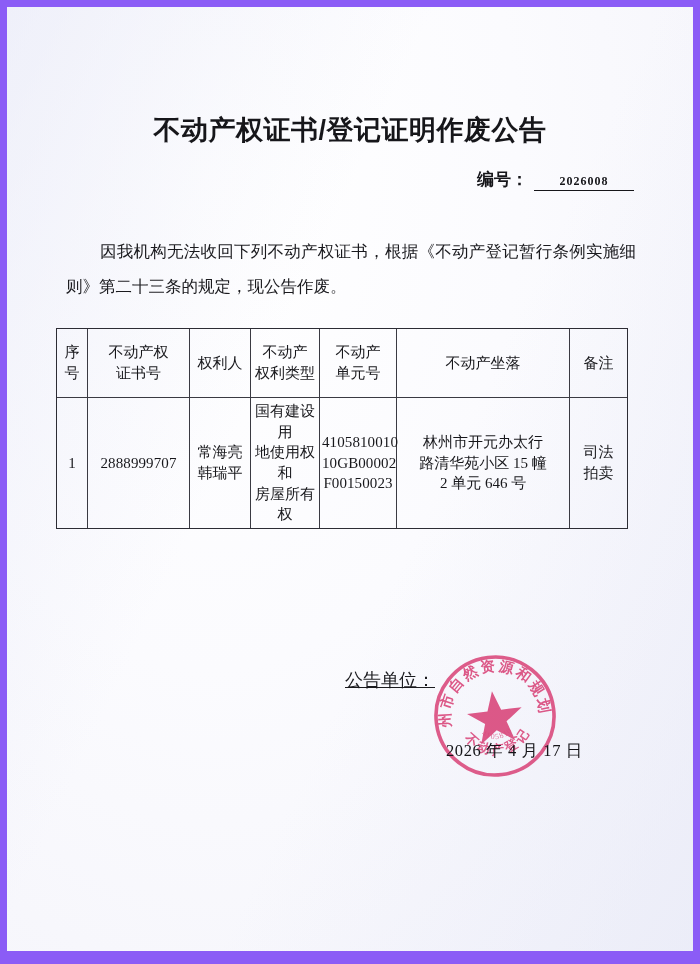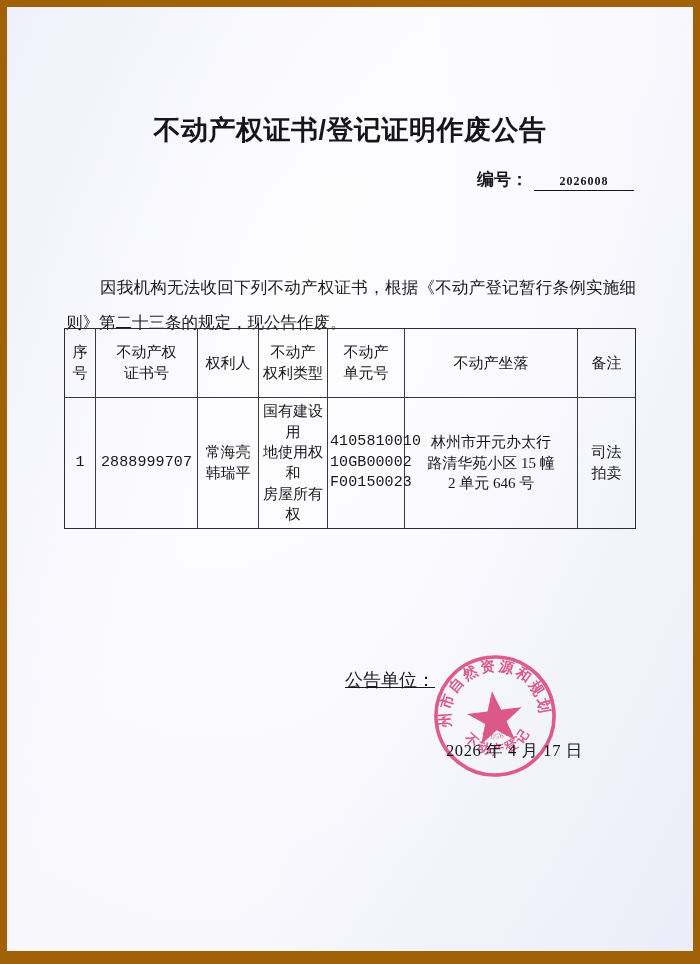--- a/index.html
+++ b/index.html
@@ -10,21 +10,21 @@
   }
   body {
     font-family: "Liberation Serif", "DejaVu Serif", serif;
   }
 
   .page {
     position: relative;
     width: 700px;
     height: 964px;
     box-sizing: border-box;
-    background: #a16207;
+    background: #8b5cf6;
     overflow: hidden;
   }
 
   
   .paper {
     position: absolute;
     left: 7px;
     top: 7px;
     width: 686px;
     height: 944px;
@@ -98,27 +98,26 @@
     position: absolute;
     left: 66px;
     top: 234px;
     width: 570px;
     font-size: 16.5px;
     line-height: 35px;
     color: #1a1a1e;
     text-align: justify;
     text-justify: inter-ideograph;
     text-indent: 34px;
-    margin-top: 36px;
   }
 
   
   .table-wrap {
     position: absolute;
-    left: 64px;
+    left: 56px;
     top: 328px;
     width: 571px;
   }
   table.notice-table {
     width: 571px;
     border-collapse: collapse;
     table-layout: fixed;
     color: #17171b;
   }
   table.notice-table th,
@@ -146,21 +145,21 @@
   }
   .c-seq     { width: 31px; }
   .c-cert    { width: 102px; }
   .c-owner   { width: 61px; }
   .c-type    { width: 69px; }
   .c-unit    { width: 77px; }
   .c-loc     { width: 173px; }
   .c-note    { width: 58px; }
 
   .cell-mono {
-    font-family: Liberation Mono, monospace;
+    font-family: Liberation Serif, serif;
     font-size: 14.5px;
     letter-spacing: 0.1px;
   }
   .cell-wrap { white-space: pre-line; }
 
   
   .sign-label {
     position: absolute;
     left: 345px;
     top: 668px;

